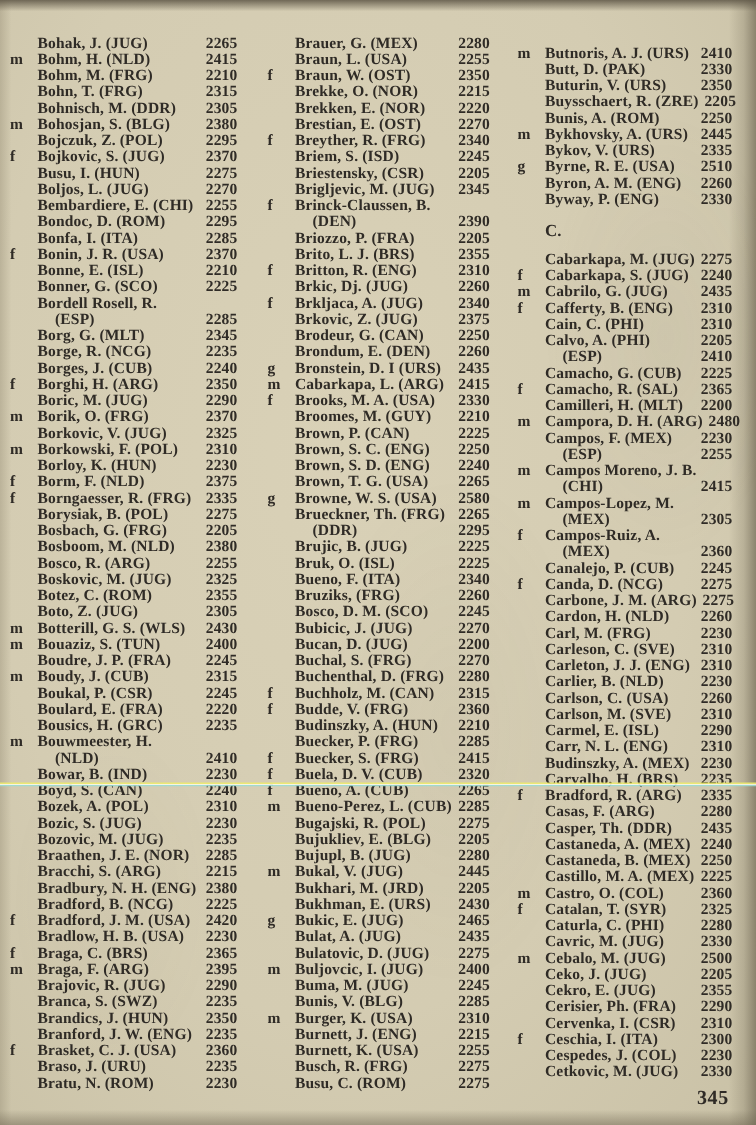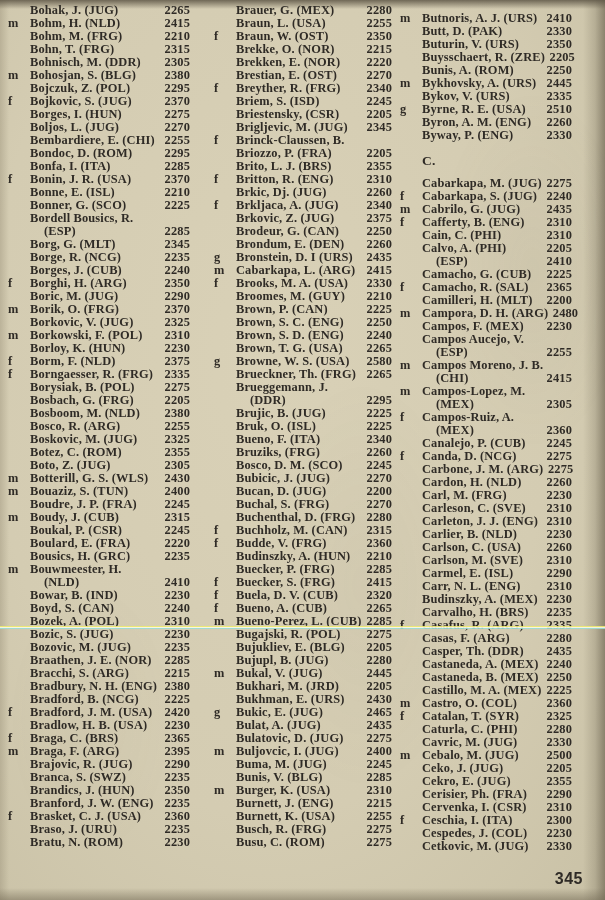--- a/index.html
+++ b/index.html
@@ -26,38 +26,38 @@
       radial-gradient(160px 300px at 60% 65%, rgba(120,112,92,.10), transparent 70%),
       radial-gradient(120px 200px at 15% 80%, rgba(120,112,92,.08), transparent 70%);
   }
   .scanline{
     position:absolute;left:0;right:0;top:626px;height:3px;z-index:5;
     background:linear-gradient(180deg,#eeeb6e 0,#eeeb6e 38%,#f9f9e8 38%,#f9f9e8 58%,#9adbd4 58%,#9adbd4 100%);
     opacity:.9;
   }
   .cols{
     position:absolute;left:8px;top:0;display:flex;z-index:2;
-    padding-top:4px;
+    padding-top:28px;
     color:#2f2b26;
     font-size:12.4px;line-height:13px;letter-spacing:.15px;font-weight:600;
   }
   .col{display:flex;flex-direction:column;}
   .col-1{width:182px;margin-right:24px;}
-  .col-2{width:178px;margin-right:8px;}
+  .col-2{width:178px;margin-right:22px;}
   .col-3{width:172px;padding-top:8px;}
   .row{display:flex;align-items:baseline;height:13px;white-space:nowrap;}
   .pfx{width:22px;flex:0 0 22px;}
   .nm{flex:1 1 auto;overflow:visible;}
   .nm.ind{padding-left:14px;}
   .rt{flex:0 0 auto;text-align:right;min-width:30px;}
   .row.sec{margin-top:12px;margin-bottom:10px;}
   .row.sec .nm{font-size:13.5px;font-weight:700;}
   .pagenum{
     position:absolute;right:22px;top:870px;z-index:2;
-    font-family:Liberation Sans, sans-serif;font-size:16px;font-weight:700;
+    font-family:Liberation Serif, serif;font-size:16px;font-weight:700;
     color:#2f2b26;letter-spacing:.5px;
   }
 </style>
 </head>
 <body>
 
 <div class="paper"></div>
 <div class="mottle"></div>
 <div class="scanline"></div>
 
@@ -98,21 +98,21 @@
         <span class="nm">Bojczuk, Z. (POL)</span>
         <span class="rt">2295</span>
       </div>
       <div class="row">
         <span class="pfx">f</span>
         <span class="nm">Bojkovic, S. (JUG)</span>
         <span class="rt">2370</span>
       </div>
       <div class="row">
         <span class="pfx"></span>
-        <span class="nm">Borges, I. (HUN)</span>
+        <span class="nm">Busu, I. (HUN)</span>
         <span class="rt">2275</span>
       </div>
       <div class="row">
         <span class="pfx"></span>
         <span class="nm">Boljos, L. (JUG)</span>
         <span class="rt">2270</span>
       </div>
       <div class="row">
         <span class="pfx"></span>
         <span class="nm">Bembardiere, E. (CHI)</span>
@@ -138,21 +138,21 @@
         <span class="nm">Bonne, E. (ISL)</span>
         <span class="rt">2210</span>
       </div>
       <div class="row">
         <span class="pfx"></span>
         <span class="nm">Bonner, G. (SCO)</span>
         <span class="rt">2225</span>
       </div>
       <div class="row">
         <span class="pfx"></span>
-        <span class="nm">Bordell Bousics, R.</span>
+        <span class="nm">Bordell Rosell, R.</span>
         <span class="rt"></span>
       </div>
       <div class="row wrap2">
         <span class="pfx"></span>
         <span class="nm ind">(ESP)</span>
         <span class="rt">2285</span>
       </div>
       <div class="row">
         <span class="pfx"></span>
         <span class="nm">Borg, G. (MLT)</span>
@@ -437,20 +437,25 @@
       </div>
       <div class="row">
         <span class="pfx"></span>
         <span class="nm">Brigljevic, M. (JUG)</span>
         <span class="rt">2345</span>
       </div>
       <div class="row">
         <span class="pfx">f</span>
         <span class="nm">Brinck-Claussen, B.</span>
         <span class="rt"></span>
+      </div>
+      <div class="row wrap2">
+        <span class="pfx"></span>
+        <span class="nm ind">(DEN)</span>
+        <span class="rt">2390</span>
       </div>
       <div class="row">
         <span class="pfx"></span>
         <span class="nm">Briozzo, P. (FRA)</span>
         <span class="rt">2205</span>
       </div>
       <div class="row">
         <span class="pfx"></span>
         <span class="nm">Brito, L. J. (BRS)</span>
         <span class="rt">2355</span>
@@ -528,25 +533,20 @@
       <div class="row">
         <span class="pfx">g</span>
         <span class="nm">Browne, W. S. (USA)</span>
         <span class="rt">2580</span>
       </div>
       <div class="row">
         <span class="pfx"></span>
         <span class="nm">Brueckner, Th. (FRG)</span>
         <span class="rt">2265</span>
       </div>
-      <div class="row">
-        <span class="pfx"></span>
-        <span class="nm">Brueggemann, J.</span>
-        <span class="rt"></span>
-      </div>
       <div class="row wrap2">
         <span class="pfx"></span>
         <span class="nm ind">(DDR)</span>
         <span class="rt">2295</span>
       </div>
       <div class="row">
         <span class="pfx"></span>
         <span class="nm">Brujic, B. (JUG)</span>
         <span class="rt">2225</span>
       </div>
@@ -824,25 +824,20 @@
       <div class="row">
         <span class="pfx">m</span>
         <span class="nm">Campora, D. H. (ARG)</span>
         <span class="rt">2480</span>
       </div>
       <div class="row">
         <span class="pfx"></span>
         <span class="nm">Campos, F. (MEX)</span>
         <span class="rt">2230</span>
       </div>
-      <div class="row">
-        <span class="pfx"></span>
-        <span class="nm">Campos Aucejo, V.</span>
-        <span class="rt"></span>
-      </div>
       <div class="row wrap2">
         <span class="pfx"></span>
         <span class="nm ind">(ESP)</span>
         <span class="rt">2255</span>
       </div>
       <div class="row">
         <span class="pfx">m</span>
         <span class="nm">Campos Moreno, J. B.</span>
         <span class="rt"></span>
       </div>
@@ -936,21 +931,21 @@
         <span class="nm">Budinszky, A. (MEX)</span>
         <span class="rt">2230</span>
       </div>
       <div class="row">
         <span class="pfx"></span>
         <span class="nm">Carvalho, H. (BRS)</span>
         <span class="rt">2235</span>
       </div>
       <div class="row">
         <span class="pfx">f</span>
-        <span class="nm">Casafus, R. (ARG)</span>
+        <span class="nm">Bradford, R. (ARG)</span>
         <span class="rt">2335</span>
       </div>
       <div class="row">
         <span class="pfx"></span>
         <span class="nm">Casas, F. (ARG)</span>
         <span class="rt">2280</span>
       </div>
       <div class="row">
         <span class="pfx"></span>
         <span class="nm">Casper, Th. (DDR)</span>

